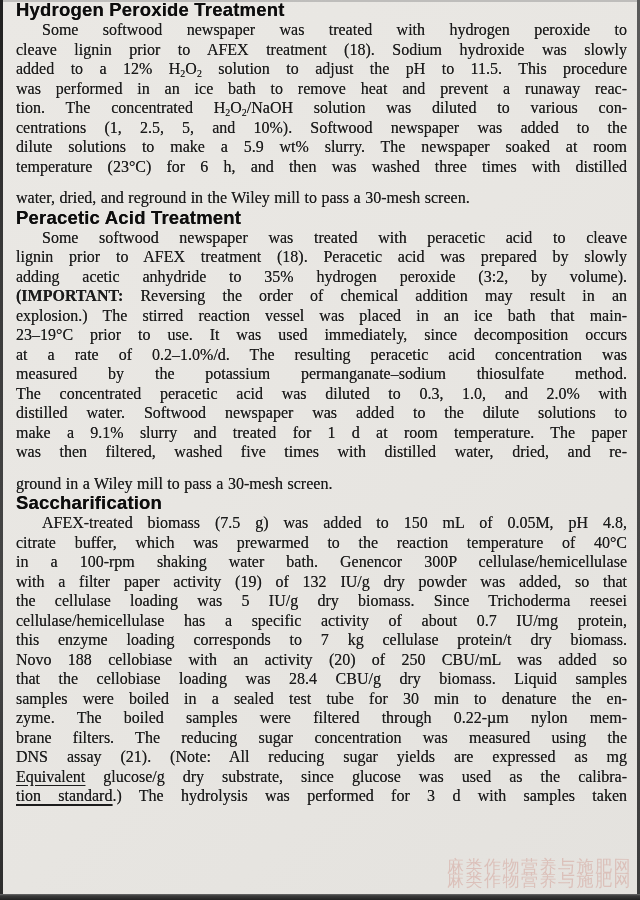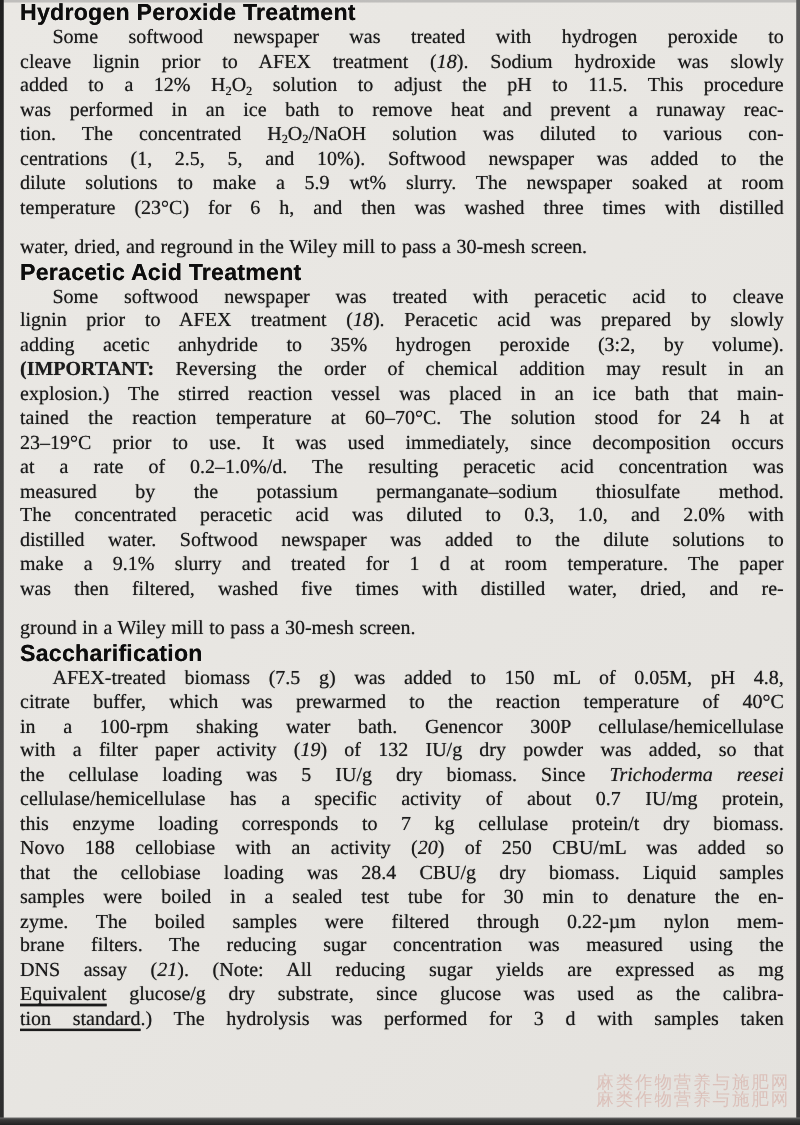--- a/index.html
+++ b/index.html
@@ -36,40 +36,40 @@
     line-height:19.5px;
     height:19.5px;
     overflow:hidden;
     text-align:justify;
     text-align-last:justify;
     text-shadow:0 0 .6px rgba(25,25,25,.72);
     word-spacing:.5px;
   }
   .line.indent{text-indent:26px;}
   .line.last{text-align-last:left;margin-top:12px;}
-  .line .i{font-style:italic;margin-top:44px;}
+  .line .i{margin-top:44px;}
   .line .b{font-weight:bold;}
   .line .u{text-decoration:underline;text-underline-offset:2.5px;text-decoration-thickness:1.5px;}
   .line .sub{font-size:.62em;vertical-align:-.28em;}
   
   .edge{position:absolute;z-index:5;}
   .edge-left{left:0;top:0;width:3px;height:100%;
     background:linear-gradient(180deg,#1f1f1f 0%,#3a3a3a 30%,#474747 70%,#2c2c2c 100%);}
   .edge-right{right:0;top:0;width:3px;height:100%;
     background:linear-gradient(180deg,#5a5a5a 0%,#4a4a4a 50%,#3c3c3c 100%);}
   .edge-bottom{left:0;bottom:0;width:100%;height:6px;
     background:linear-gradient(0deg,#222 0%,#3b3b3b 70%,#6e6e6e 100%);}
   .edge-top{left:0;top:0;width:100%;height:2px;background:#9a9a9a;opacity:.55;}
   
   .watermark{
     position:absolute;z-index:4;
     right:8px;bottom:12px;
     text-align:right;
-    font-family:Liberation Mono, monospace;
-    font-size:14px;line-height:14px;
+    font-family:Liberation Sans, sans-serif;
+    font-size:17px;line-height:14px;
     letter-spacing:1.5px;
     opacity:.42;
     filter:blur(.4px);
   }
   .watermark div{white-space:nowrap;}
 </style>
 </head>
 <body>
 
 <div class="page">
@@ -88,21 +88,20 @@
         <div class="line last"><span>water, dried, and reground in the Wiley mill to pass a 30-mesh screen.</span></div>
       </div>
 
     <h2 class="section-heading h2">Peracetic Acid Treatment</h2>
     <div class="para">
         <div class="line indent"><span>Some softwood newspaper was treated with peracetic acid to cleave</span></div>
         <div class="line"><span>lignin prior to AFEX treatment (</span><span class="i">18</span><span>). Peracetic acid was prepared by slowly</span></div>
         <div class="line"><span>adding acetic anhydride to 35% hydrogen peroxide (3:2, by volume).</span></div>
         <div class="line"><span class="b">(IMPORTANT:</span><span> Reversing the order of chemical addition may result in an</span></div>
         <div class="line"><span>explosion.) The stirred reaction vessel was placed in an ice bath that main-</span></div>
-        <div class="line"><span>tained the reaction temperature at 60–70°C. The solution stood for 24 h at</span></div>
         <div class="line"><span>23–19°C prior to use. It was used immediately, since decomposition occurs</span></div>
         <div class="line"><span>at a rate of 0.2–1.0%/d. The resulting peracetic acid concentration was</span></div>
         <div class="line"><span>measured by the potassium permanganate–sodium thiosulfate method.</span></div>
         <div class="line"><span>The concentrated peracetic acid was diluted to 0.3, 1.0, and 2.0% with</span></div>
         <div class="line"><span>distilled water. Softwood newspaper was added to the dilute solutions to</span></div>
         <div class="line"><span>make a 9.1% slurry and treated for 1 d at room temperature. The paper</span></div>
         <div class="line"><span>was then filtered, washed five times with distilled water, dried, and re-</span></div>
         <div class="line last"><span>ground in a Wiley mill to pass a 30-mesh screen.</span></div>
       </div>
 

